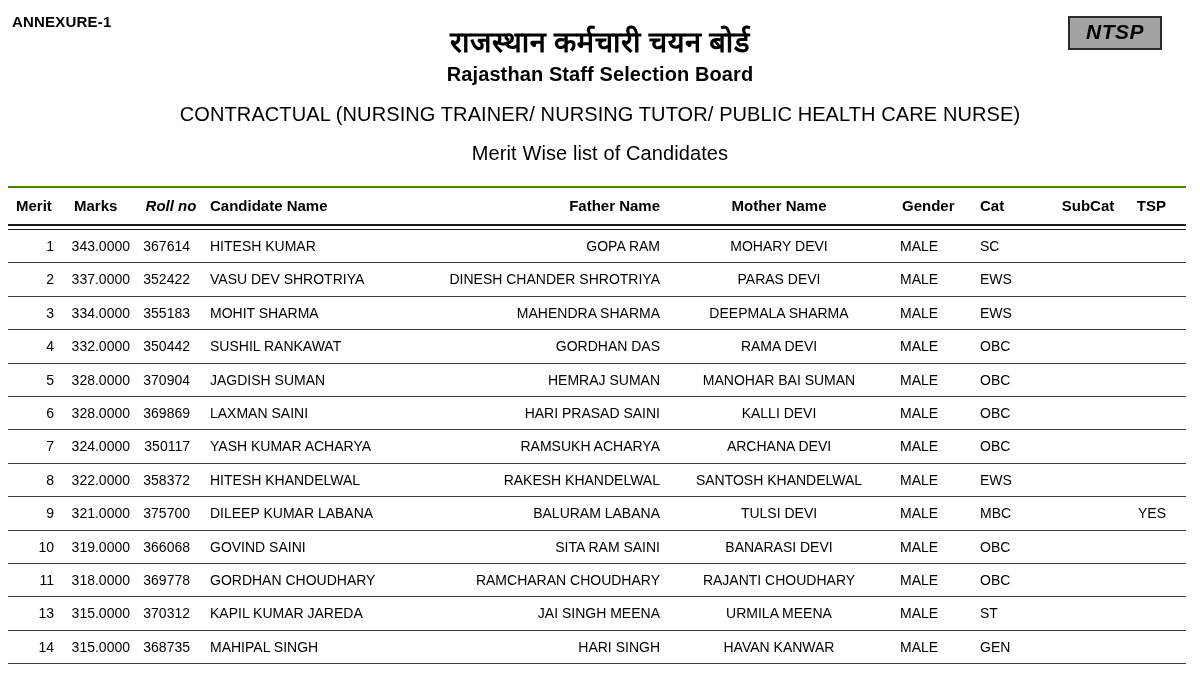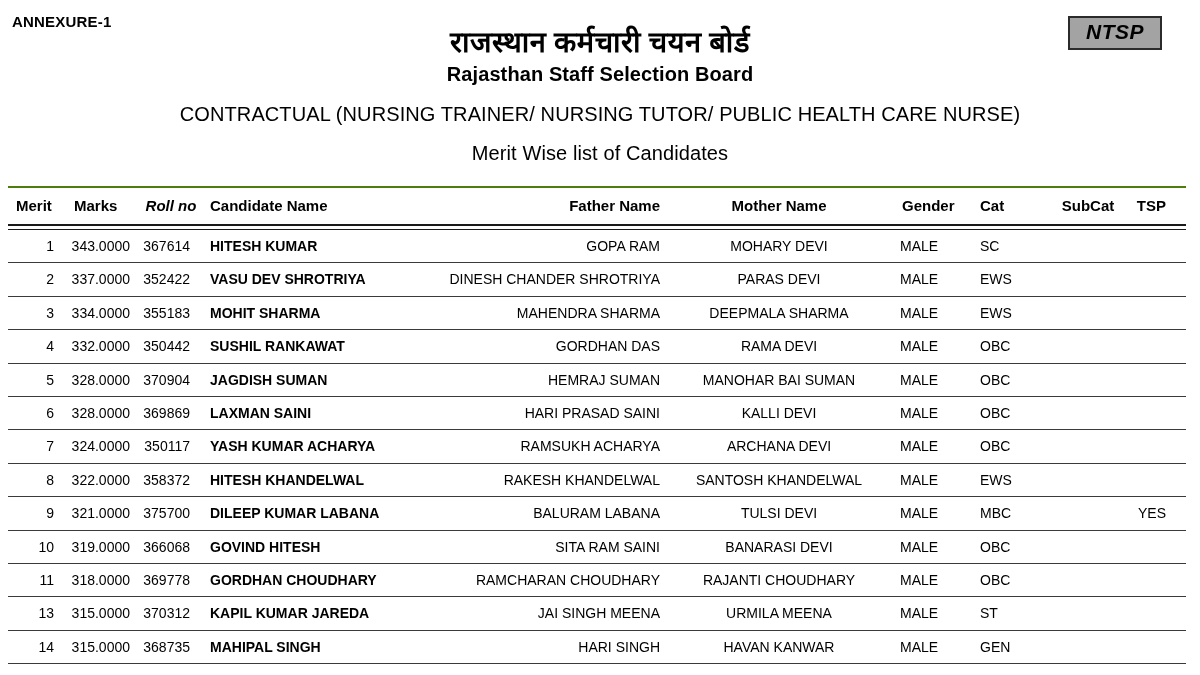--- a/index.html
+++ b/index.html
@@ -118,21 +118,21 @@
     height: 32.4px;
     line-height: 32.4px;
     border-bottom: 1px solid #3a3a3a;
     font-size: 14px;
   }
 
   
   .c-merit  { width: 52px;  text-align: right; padding-right: 6px !important; }
   .c-marks  { width: 76px;  text-align: right; padding-right: 6px !important; }
   .c-roll   { width: 62px;  text-align: right; padding-right: 8px !important; }
-  .c-cand   { width: 232px; text-align: left;  padding-left: 12px !important; font-weight: bold; }
+  .c-cand   { width: 232px; text-align: left;  padding-left: 12px !important; }
   .c-father { width: 230px; text-align: right;  padding-left: 2px !important; }
   .c-mother { width: 236px; text-align: center;  padding-left: 2px !important; }
   .c-gender { width: 78px;  text-align: left;  padding-left: 4px !important; }
   .c-cat    { width: 62px;  text-align: left;  padding-left: 6px !important; }
   .c-subcat { width: 98px;  text-align: left;  padding-left: 4px !important; }
   .c-tsp    { width: 52px;  text-align: right; padding-right: 20px !important; }
 
   
   th.c-merit  { text-align: left; padding-left: 8px !important; padding-right: 0 !important; }
   th.c-marks  { text-align: left; padding-left: 14px !important; padding-right: 0 !important; }
@@ -303,21 +303,21 @@
           <td class="c-mother">TULSI DEVI</td>
           <td class="c-gender">MALE</td>
           <td class="c-cat">MBC</td>
           <td class="c-subcat"></td>
           <td class="c-tsp">YES</td>
         </tr>
         <tr class="data-row">
           <td class="c-merit">10</td>
           <td class="c-marks">319.0000</td>
           <td class="c-roll">366068</td>
-          <td class="c-cand">GOVIND HITESH</td>
+          <td class="c-cand">GOVIND SAINI</td>
           <td class="c-father">SITA RAM SAINI</td>
           <td class="c-mother">BANARASI DEVI</td>
           <td class="c-gender">MALE</td>
           <td class="c-cat">OBC</td>
           <td class="c-subcat"></td>
           <td class="c-tsp"></td>
         </tr>
         <tr class="data-row">
           <td class="c-merit">11</td>
           <td class="c-marks">318.0000</td>

